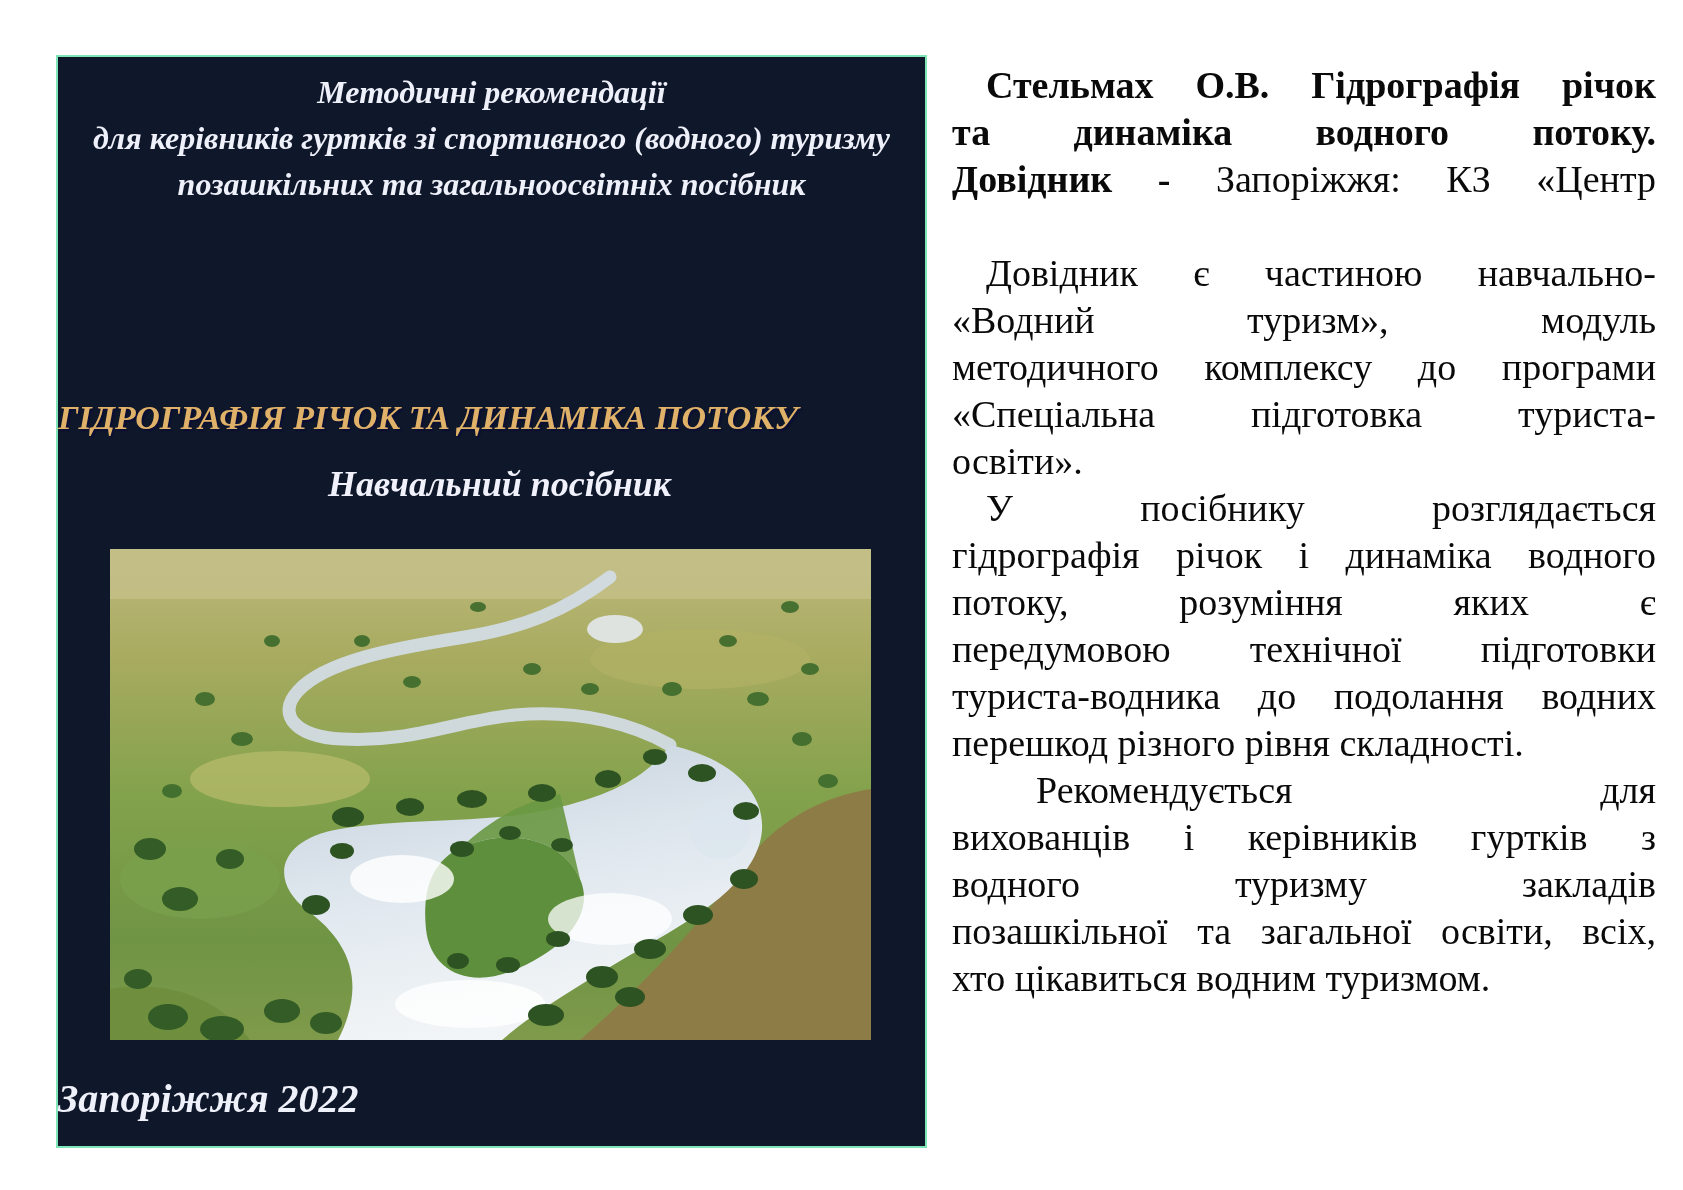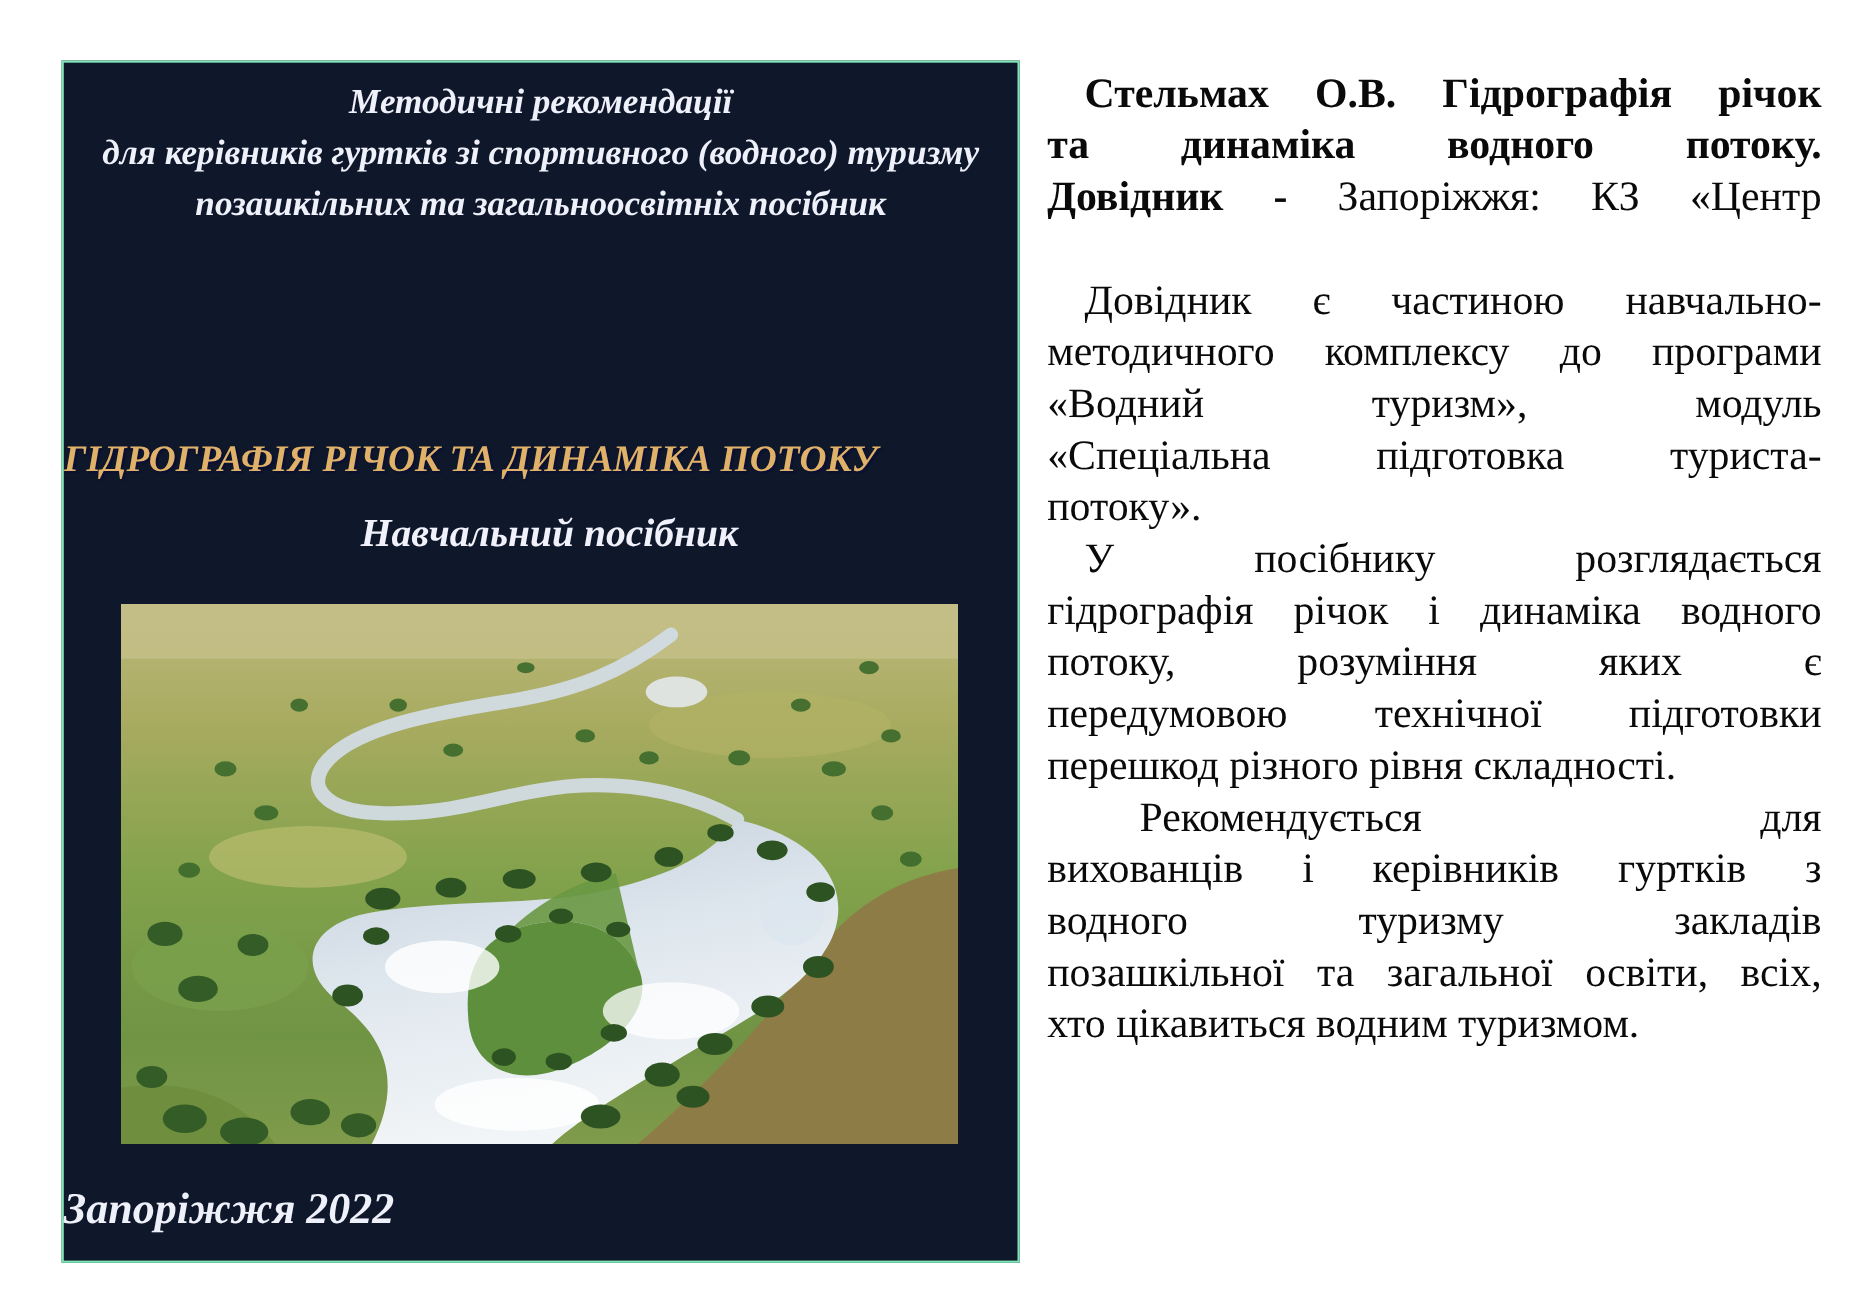--- a/index.html
+++ b/index.html
@@ -166,31 +166,32 @@
   <div>
     <div class="ln ind b">Стельмах О.В. Гідрографія річок</div>
     <div class="ln b">та динаміка водного потоку.</div>
     <div class="ln"><span class="b">Довідник -</span> <span>Запоріжжя: КЗ «Центр</span></div>
   </div>
 
   <div class="gap"></div>
 
   <div>
     <div class="ln ind">Довідник є частиною навчально-</div>
+    <div class="ln">«Водний туризм», модуль</div>
     <div class="ln">методичного комплексу до програми</div>
-    <div class="ln">«Водний туризм», модуль</div>
     <div class="ln">«Спеціальна підготовка туриста-</div>
-    <div class="ln endline">потоку».</div>
+    <div class="ln endline">освіти».</div>
   </div>
 
   <div>
     <div class="ln ind">У посібнику розглядається</div>
     <div class="ln">гідрографія річок і динаміка водного</div>
     <div class="ln">потоку, розуміння яких є</div>
     <div class="ln">передумовою технічної підготовки</div>
+    <div class="ln">туриста-водника до подолання водних</div>
     <div class="ln endline">перешкод різного рівня складності.</div>
   </div>
 
   <div>
     <div class="ln indlg">Рекомендується для</div>
     <div class="ln">вихованців і керівників гуртків з</div>
     <div class="ln">водного туризму закладів</div>
     <div class="ln">позашкільної та загальної освіти, всіх,</div>
     <div class="ln endline">хто цікавиться водним туризмом.</div>
   </div>

